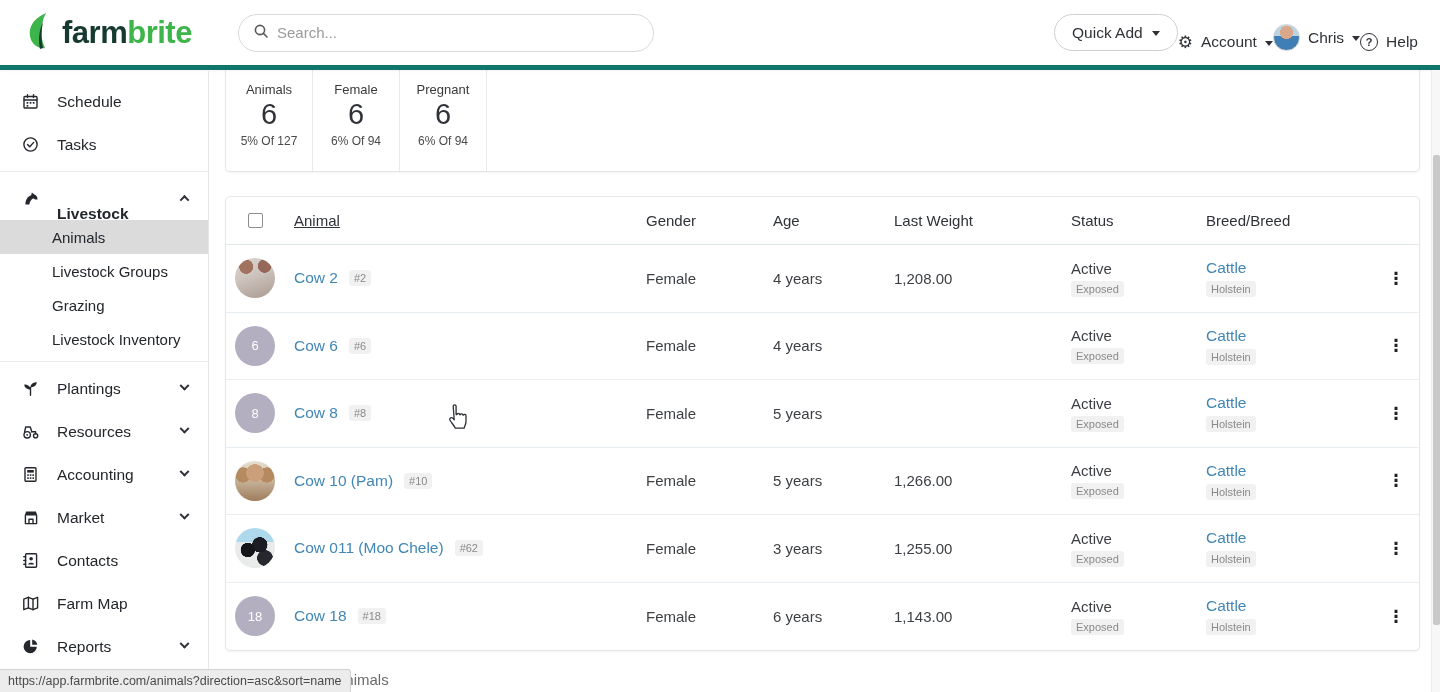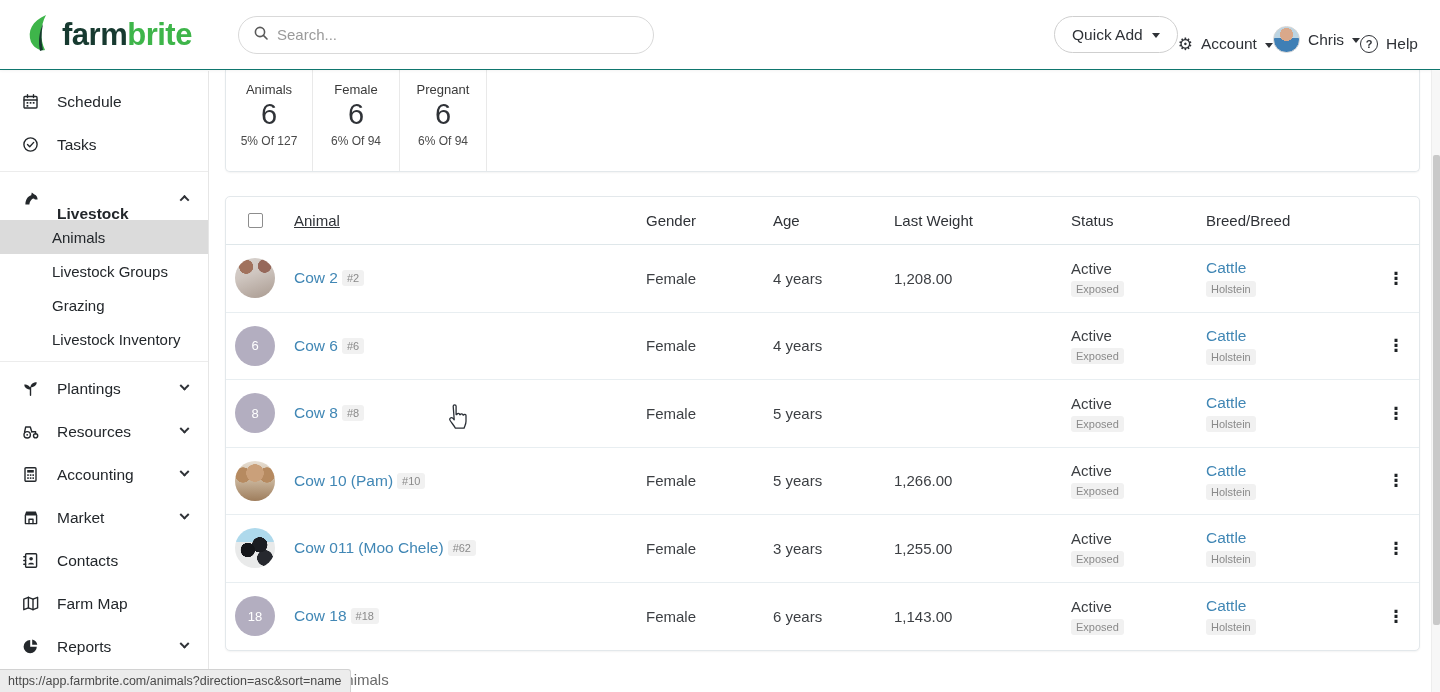--- a/index.html
+++ b/index.html
@@ -1,21 +1,21 @@
 <!DOCTYPE html>
 <html><head>
 <meta charset="utf-8">
 <style>
   * { box-sizing: border-box; margin: 0; padding: 0; }
   html,body { width:1440px; height:692px; overflow:hidden; background:#fff;
     font-family:"Liberation Sans", sans-serif; color:#2f3237; }
 
   
   .topbar { position:fixed; top:0; left:0; width:1440px; height:70px; background:#fff;
-    border-bottom:1px solid #0f766e; box-shadow:0 1px 3px rgba(0,0,0,.05);
+    border-bottom:5px solid #0f766e; box-shadow:0 1px 3px rgba(0,0,0,.05);
     display:flex; align-items:center; z-index:40; }
   .logo { display:flex; align-items:center; margin-left:26px; width:196px; }
   .logo-text { font-size:31px; font-weight:700; letter-spacing:-.5px; margin-left:6px; }
   .logo-farm { color:#173a30; }
   .logo-brite { color:#3eb54a; }
   .searchbox { margin-left:16px; width:416px; height:38px; border:1px solid #d9d9d9;
     border-radius:19px; display:flex; align-items:center; padding:16px 15px; background:#fff; }
   .search-ph { color:#9a9a9a; font-size:15px; margin-left:9px; }
   .topbar-right { margin-left:auto; display:flex; align-items:flex-end; margin-right:22px; }
   .quick-add { border:1px solid #cfcfcf; border-radius:19px; height:37px; padding:0 17px;
@@ -78,21 +78,21 @@
   .avatar.photo-brown-cow { background:
     radial-gradient(circle at 50% 30%, #caa07a 0 25%, transparent 26%),
     radial-gradient(circle at 20% 35%, #b68a60 0 18%, transparent 19%),
     radial-gradient(circle at 80% 35%, #b68a60 0 18%, transparent 19%),
     linear-gradient(180deg,#e8e0d5 0%,#cbb79e 45%,#9e7d5c 100%); }
   .avatar.photo-bw-cow { background:
     radial-gradient(circle at 32% 55%, #15161a 0 20%, transparent 21%),
     radial-gradient(circle at 62% 42%, #1b1d22 0 22%, transparent 23%),
     radial-gradient(circle at 75% 75%, #26282e 0 18%, transparent 19%),
     linear-gradient(180deg,#aed9ec 0 34%, #e9eaea 34% 100%); }
-  .name-cell { display:flex; align-items:center; gap:4px; }
+  .name-cell { display:flex; align-items:center; gap:11px; }
   .link { color:#4187b5; font-size:15.5px; text-decoration:none; cursor:pointer; }
   .tag-badge, .mini-badge { background:#f1f1f1; color:#8a8a8a; font-size:11px;
     padding:2px 5px; border-radius:3px; }
   .cell-text { font-size:15px; color:#3c3f43; }
   .two-line .mini-badge { display:inline-block; margin-top:4px; }
   .kebab { font-family:"DejaVu Sans", sans-serif; font-size:17px; font-weight:700;
     color:#1f2326; text-align:center; cursor:pointer; letter-spacing:0; line-height:1;
     width:24px; margin-left:10px; }
 
   

